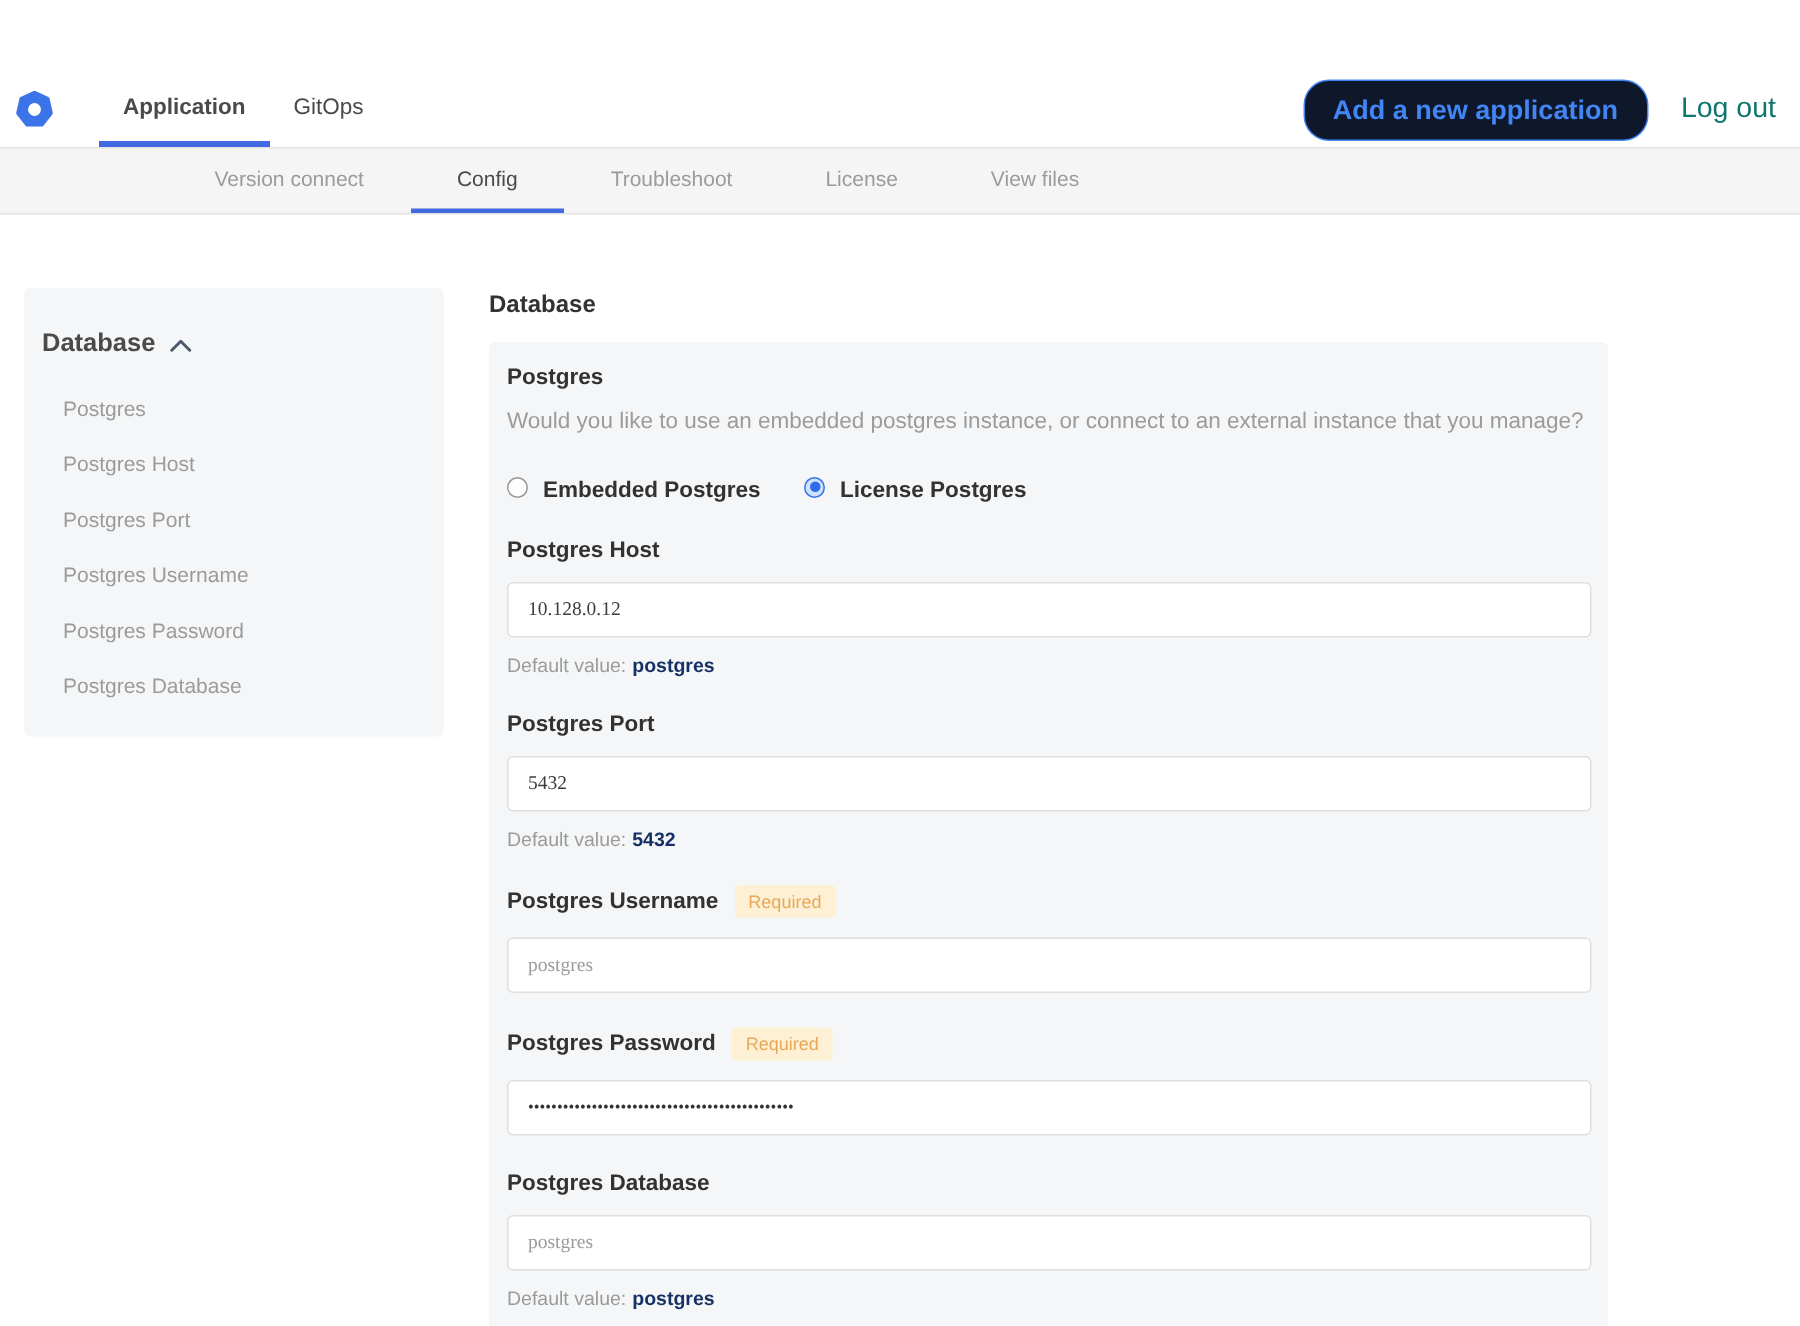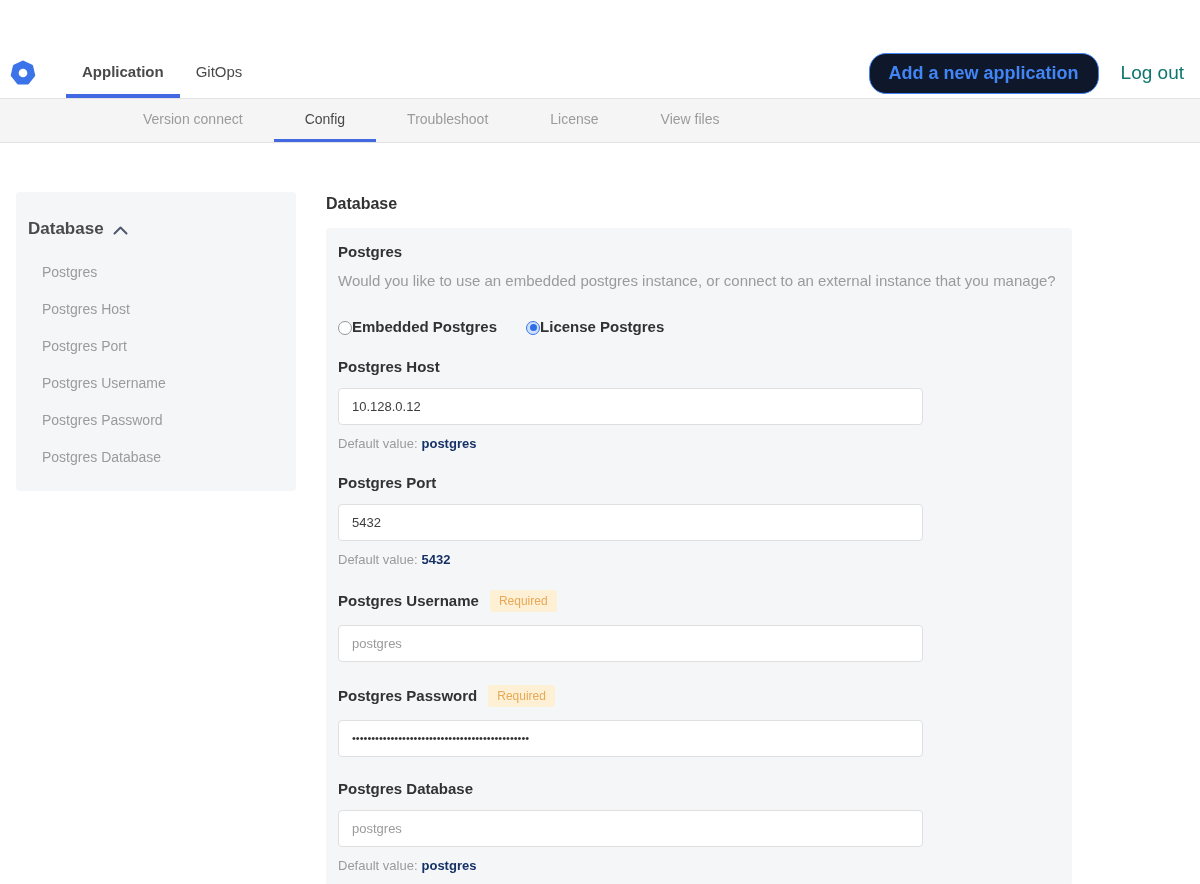--- a/index.html
+++ b/index.html
@@ -60,40 +60,40 @@
 
   .main { margin-left:30px; width:746px; padding-top:52px; }
   .page-title { font-size:16px; font-weight:700; color:#323232; margin:0 0 15px 0; }
 
   .panel { background:#f4f6f8; border-radius:4px; width:746px; padding:15px 12px 13px 12px; }
 
   .group-label { font-size:15px; font-weight:700; color:#323232; }
   .help-text { margin-top:11px; font-size:15px; color:#9b9b9b; line-height:1.3; }
 
   .radio-row { display:flex; align-items:center; gap:29px; margin-top:27px; }
-  .radio-option { display:flex; align-items:flex-end; cursor:pointer; }
+  .radio-option { display:flex; align-items:flex-start; gap:10px; cursor:pointer; }
   .radio-label { font-size:15px; font-weight:700; color:#323232; }
   .radio-circle { width:14px; height:14px; border-radius:50%; border:1px solid #979797; background:#fff; position:relative; flex:0 0 auto; }
   .radio-circle.checked { border:1.5px solid #3b73ec; background:#cfe0fb; }
   .radio-circle.checked::after {
     content:""; position:absolute; left:2.5px; top:2.5px; right:2.5px; bottom:2.5px;
     border-radius:50%; background:#2f6de8;
   }
 
   .field { margin-top:23px; }
   .field-label-row { display:flex; align-items:center; gap:11px; }
   .field-label { font-size:15px; font-weight:700; color:#323232; }
   .required-badge {
     font-size:12px; color:#e8a856; background:#fdf0d4;
     padding:4px 9px; border-radius:3px;
   }
   .field-input {
-    display:block; margin-top:13px; width:585px; height:37px;
+    display:block; margin-top:13px; width:723px; height:37px;
     border:1px solid #dfdfdf; border-radius:4px; background:#fff;
-    padding:0 13px; font-family:Liberation Sans, sans-serif; font-size:13px; color:#3d3d3d;
+    padding:0 13px; font-family:Liberation Serif, serif; font-size:13px; color:#3d3d3d;
   }
   .field-input.muted { color:#9b9b9b; }
   .field-input.password { font-size:11px; letter-spacing:0px; color:#323232; }
   .default-note { margin-top:11px; font-size:13px; color:#9b9b9b; }
   .default-note .default-val { font-weight:700; color:#163166; margin-left:4px; }
 
   .save-btn {
     margin-top:44px; height:33px; padding:0 17px;
     background:#3e5cd0; border:1px solid #3450b8; border-radius:4px;
     color:#fff; font-family:inherit; font-size:13px; font-weight:700; cursor:pointer;

